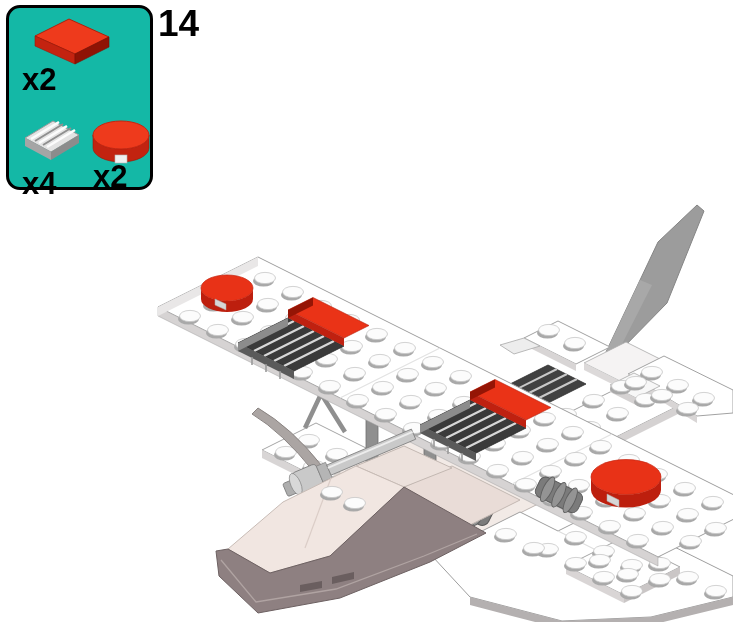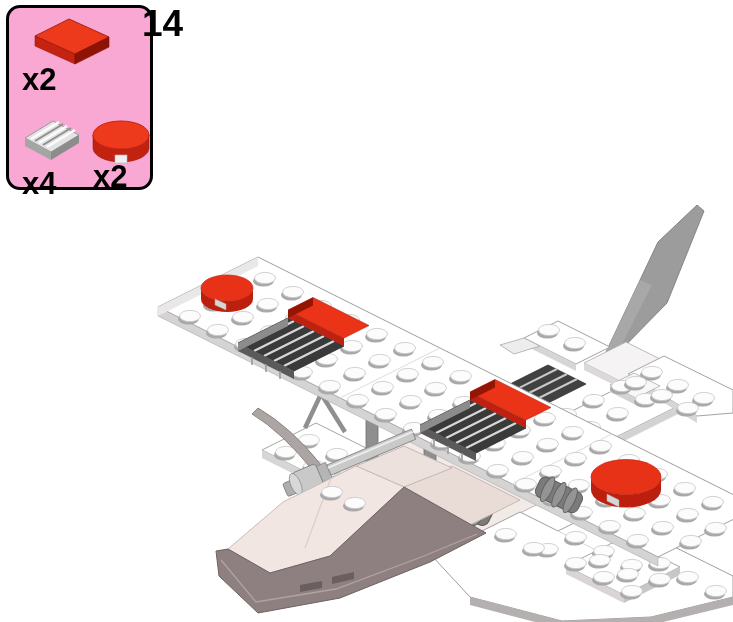--- a/index.html
+++ b/index.html
@@ -1,28 +1,28 @@
 <!DOCTYPE html>
 <html><head>
 <meta charset="utf-8">
 <style>
   html,body{margin:0;padding:0;background:#fff;}
   .page{position:relative;width:733px;height:622px;background:#ffffff;overflow:hidden;
         font-family:"Liberation Sans",sans-serif;}
   .callout{position:absolute;left:6px;top:5px;width:147px;height:185px;box-sizing:border-box;
-           border:3px solid #000;border-radius:14px;background:#f9a8d4;}
+           border:3px solid #000;border-radius:14px;background:#14b8a6;}
   .part-icon{position:absolute;}
   .icon-tile{left:10px;top:8px;}
   .icon-grille{left:12px;top:104px;}
   .icon-round{left:80px;top:103px;}
   .count{position:absolute;font-weight:bold;font-size:31px;color:#000;line-height:1;}
   .c1{left:13px;top:56px;}
   .c2{left:13px;top:160px;}
   .c3{left:84px;top:153px;}
-  .step-number{position:absolute;left:142px;top:5px;font-weight:bold;font-size:37px;color:#000;line-height:1;}
+  .step-number{position:absolute;left:158px;top:5px;font-weight:bold;font-size:37px;color:#000;line-height:1;}
   svg.model{position:absolute;left:0;top:0;}
 </style>
 </head>
 <body>
 
 <div class="page">
 
   <div class="callout">
     <svg class="part-icon icon-tile" width="100" height="52" viewBox="0 0 100 52">
       <polygon points="16,20 50,3 90,21 56,38" fill="#ee3a1c" stroke="#b0200c" stroke-width="1"></polygon>

